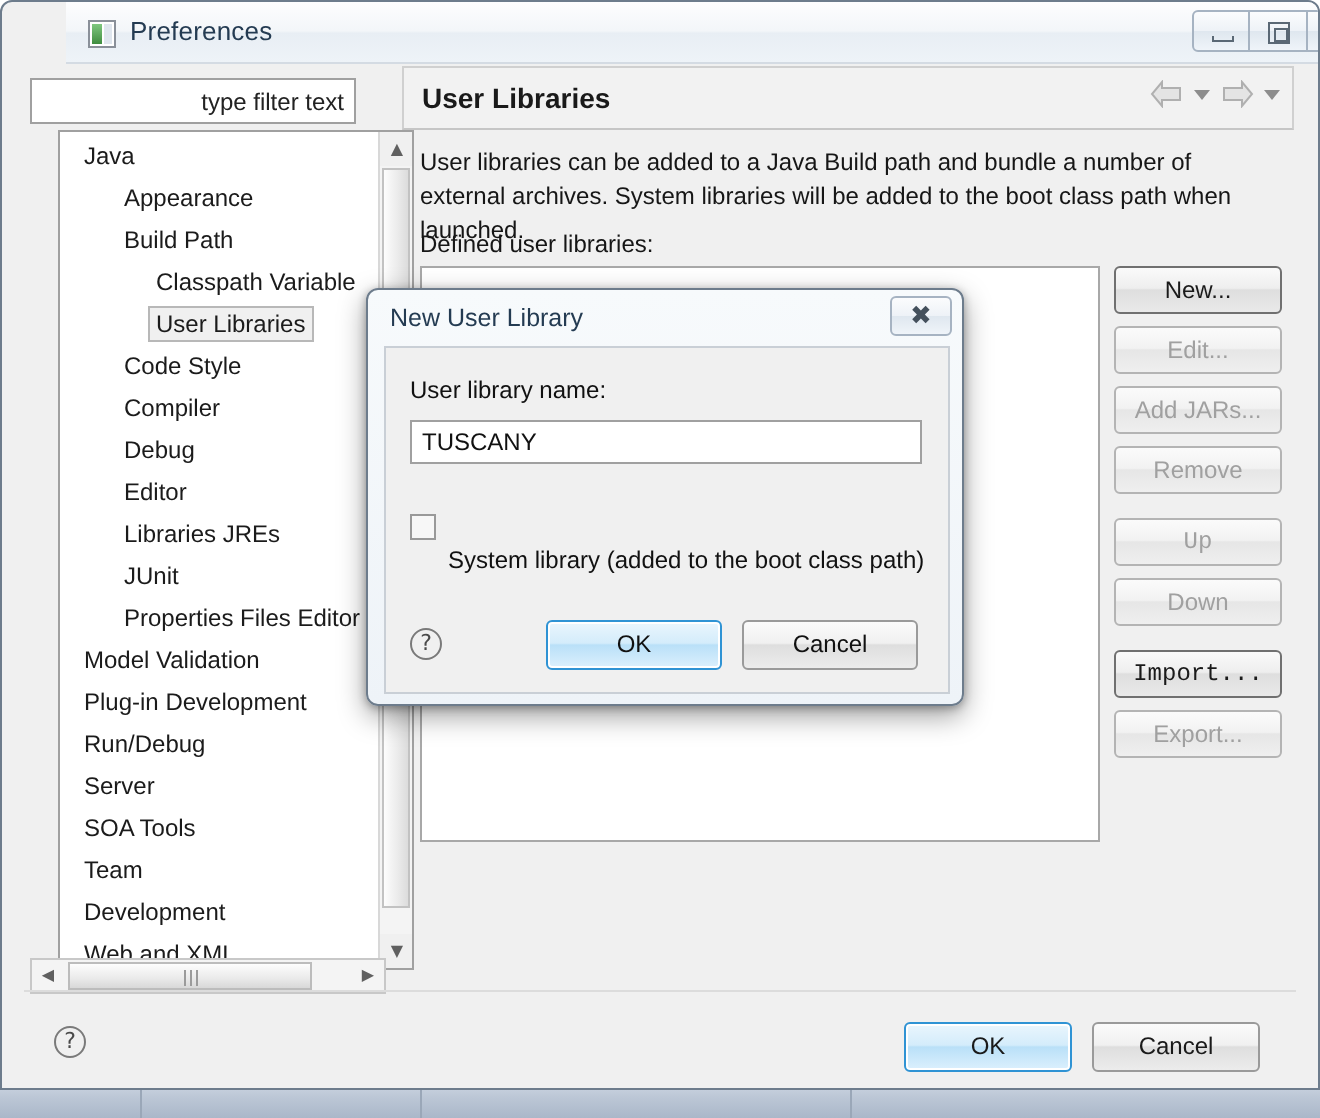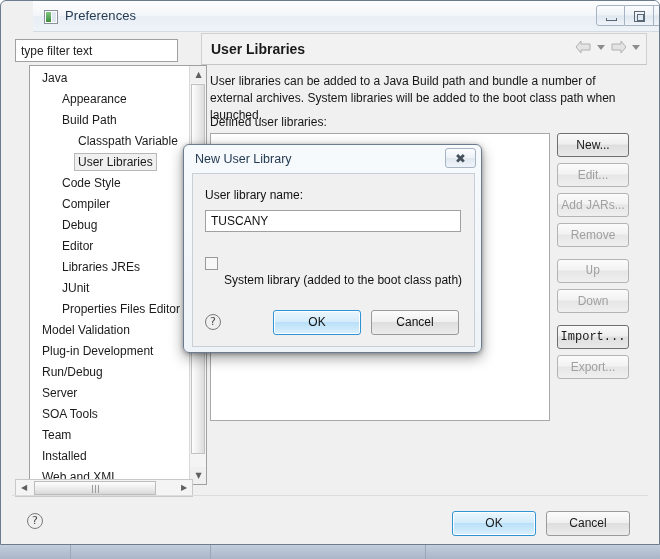--- a/index.html
+++ b/index.html
@@ -141,20 +141,21 @@
     left: 14px; top: 38px;
     width: 163px; height: 23px;
     box-sizing: border-box;
     border: 1px solid #a0a0a0;
     background: #ffffff;
     font-family: "Liberation Sans", sans-serif;
     font-size: 12px;
     color: #222222;
     padding: 0 5px;
     outline: none;
+    text-align: right;
   }
 
   .tree-box {
     position: absolute;
     left: 28px; top: 64px;
     width: 178px; height: 420px;
     box-sizing: border-box;
     border: 1px solid #a0a0a0;
     background: #ffffff;
     overflow: hidden;
@@ -323,21 +324,21 @@
     background: #ffffff;
   }
 
   .btncol {
     position: absolute;
     left: 356px; top: 100px;
     width: 84px;
   }
   .btn {
     display: block;
-    width: 72px; height: 24px;
+    width: 84px; height: 24px;
     box-sizing: border-box;
     margin-bottom: 6px;
     border: 1px solid #b4b4b4;
     border-radius: 3px;
     background: linear-gradient(180deg,#fbfbfb 0%, #f2f2f2 46%, #e6e6e6 50%, #efefef 100%);
     font-family: "Liberation Sans", sans-serif;
     font-size: 12px;
     color: #1a1a1a;
     text-align: center;
     line-height: 22px;
@@ -537,21 +538,21 @@
         <div class="tree-item lvl1"><span>Editor</span></div>
         <div class="tree-item lvl1"><span>Libraries JREs</span></div>
         <div class="tree-item lvl1"><span>JUnit</span></div>
         <div class="tree-item lvl1"><span>Properties Files Editor</span></div>
         <div class="tree-item lvl0"><span>Model Validation</span></div>
         <div class="tree-item lvl0"><span>Plug-in Development</span></div>
         <div class="tree-item lvl0"><span>Run/Debug</span></div>
         <div class="tree-item lvl0"><span>Server</span></div>
         <div class="tree-item lvl0"><span>SOA Tools</span></div>
         <div class="tree-item lvl0"><span>Team</span></div>
-        <div class="tree-item lvl0"><span>Installed</span></div>
+        <div class="tree-item lvl0"><span>Development</span></div>
         <div class="tree-item lvl0"><span>Web and XML</span></div>
       </div>
     <div class="tvscroll">
       <div class="sb-arrow up">▲</div>
       <div class="sb-thumb" style="top:18px;height:370px;"></div>
       <div class="sb-arrow down">▼</div>
     </div>
   </div>
 
   <div class="thscroll">

